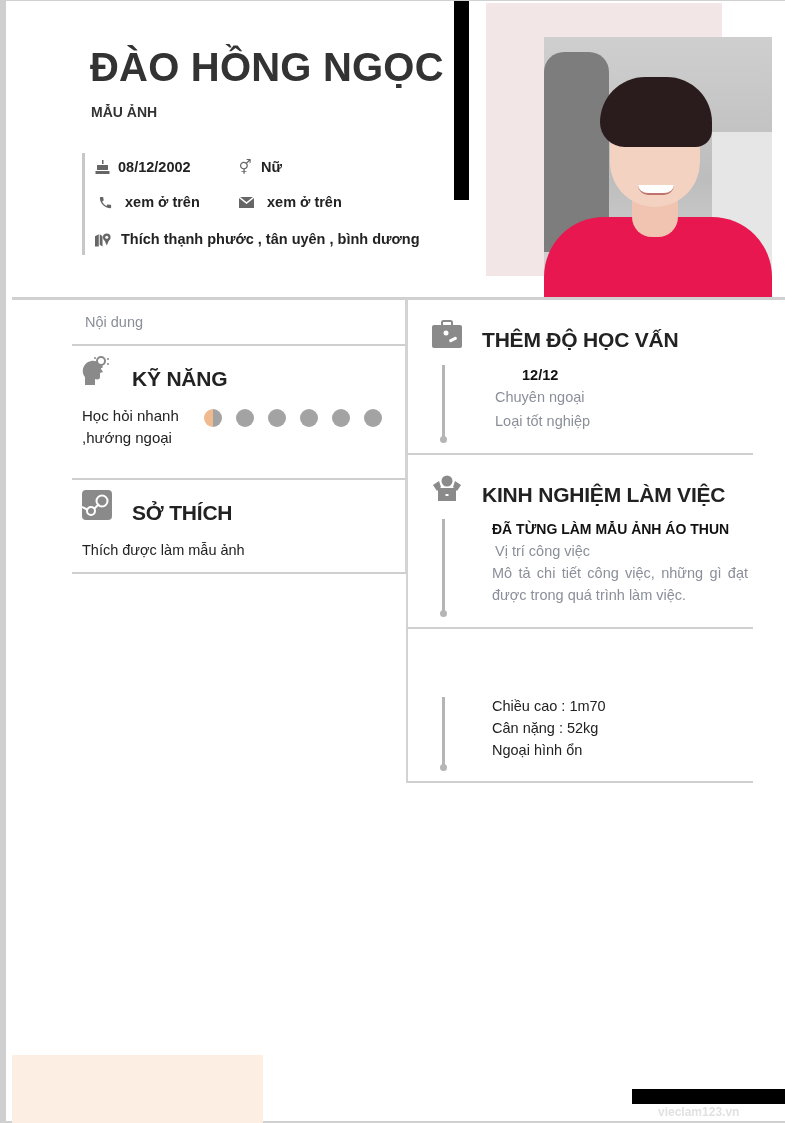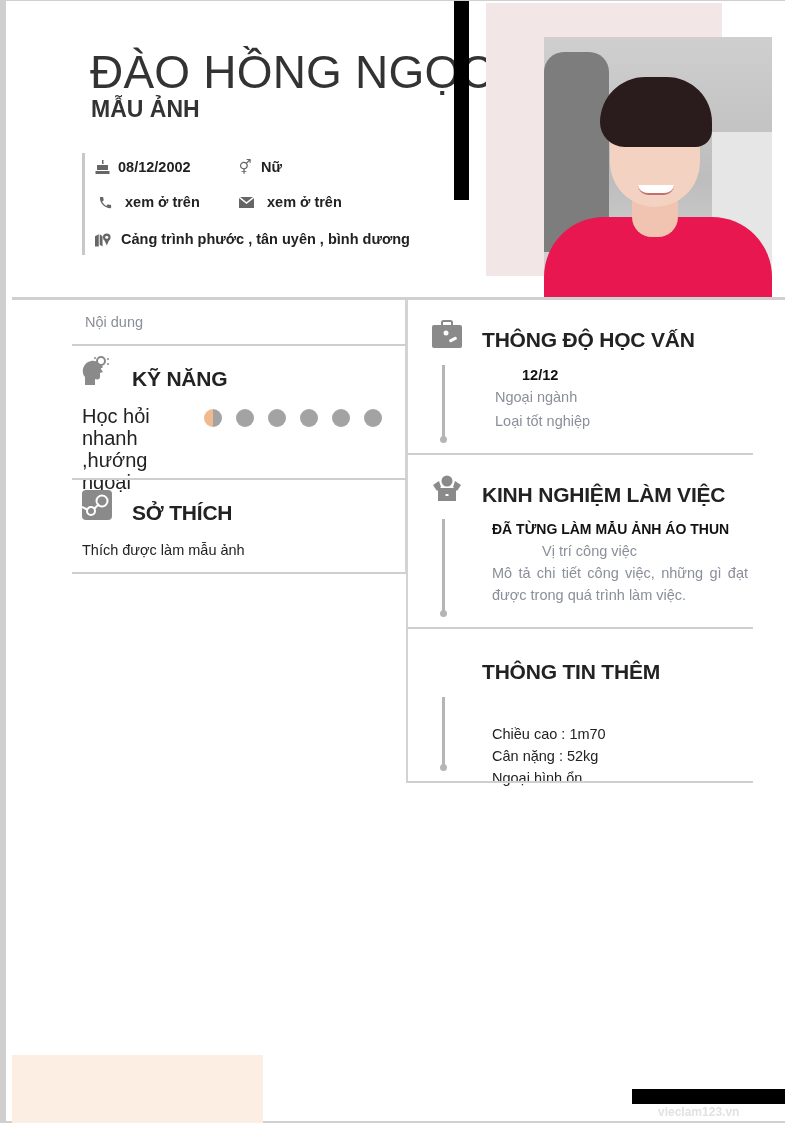--- a/index.html
+++ b/index.html
@@ -3,22 +3,22 @@
 <meta charset="utf-8">
 <style>
   * { box-sizing: border-box; margin: 0; padding: 0; }
   html, body { width: 785px; height: 1123px; background: #ffffff; overflow: hidden; }
   body { font-family: "Liberation Sans", "DejaVu Sans", sans-serif; color: #222; position: relative; }
 
   .page { position: absolute; left: 0; top: 0; width: 785px; height: 1123px; background: #fff;
           border-left: 6px solid #cfcfcf; border-top: 1px solid #d0d0d0; border-bottom: 2px solid #d0d0d0; }
 
   
-  .name { position: absolute; left: 84px; top: 44px; font-size: 46px; font-weight: normal; color: #333; letter-spacing: 0.2px; }
-  .job  { position: absolute; left: 85px; top: 95px; font-size: 23px; font-weight: bold; color: #333; }
+  .name { position: absolute; left: 84px; top: 44px; font-size: 40px; font-weight: bold; color: #333; letter-spacing: 0.2px; }
+  .job  { position: absolute; left: 85px; top: 103px; font-size: 14px; font-weight: bold; color: #333; }
 
   .black-bar-v { position: absolute; left: 448px; top: 0px; width: 15px; height: 199px; background: #000; }
   .pink-block  { position: absolute; left: 480px; top: 2px; width: 236px; height: 273px; background: #f2e6e6; }
   .photo { position: absolute; left: 538px; top: 36px; width: 228px; height: 260px; overflow: hidden;
            background: linear-gradient(180deg,#cfcfcf 0%,#bdbdbd 55%,#d9d9d9 100%); }
   .photo .chair { position: absolute; left: 0; top: 15px; width: 65px; height: 200px; background: #7d7d7d; border-radius: 20px 20px 0 0; }
   .photo .wall  { position: absolute; right: 0; top: 95px; width: 60px; height: 140px; background: #e6e6e6; }
   .photo .shirt { position: absolute; left: 0; top: 180px; width: 228px; height: 90px; background: #e8174f; border-radius: 60px 60px 0 0; }
   .photo .neck  { position: absolute; left: 88px; top: 150px; width: 46px; height: 50px; background: #f0c4b0; border-radius: 0 0 20px 20px; }
   .photo .face  { position: absolute; left: 66px; top: 62px; width: 90px; height: 108px; background: #f3d2c2; border-radius: 45px 45px 48px 48px; }
@@ -32,35 +32,35 @@
   .h-divider-top { position: absolute; left: 6px; top: 296px; width: 779px; height: 3px; background: #d0d0d0; }
 
   
   .col-left-divider { position: absolute; left: 399px; top: 298px; width: 2px; height: 274px; background: #d3d3d3; }
   .noi-dung { position: absolute; left: 79px; top: 313px; font-size: 14.5px; color: #8a8f99; }
   .hline { position: absolute; height: 2px; background: #cfcfcf; }
 
   .sec-title { position: absolute; font-size: 21px; font-weight: bold; color: #222; letter-spacing: -0.2px; }
   .sec-icon { position: absolute; width: 32px; height: 30px; }
 
-  .skill-text { position: absolute; left: 76px; top: 404px; font-size: 20px; line-height: 22px; color: #222; width: 115px; }
+  .skill-text { position: absolute; left: 76px; top: 404px; font-size: 15px; line-height: 22px; color: #222; width: 115px; }
   .dots { position: absolute; left: 198px; top: 408px; display: flex; gap: 14px; }
   .dot { width: 18px; height: 18px; border-radius: 50%; background: #a3a3a3; }
   .dot.half { background: linear-gradient(90deg, #f1b98e 50%, #a3a3a3 50%); }
 
   .hobby-text { position: absolute; left: 76px; top: 541px; font-size: 14.5px; color: #222; }
 
   
   .right-col-border { position: absolute; left: 400px; top: 298px; width: 2px; height: 484px; background: #d3d3d3; }
   .timeline { position: absolute; left: 436px; width: 3px; background: #b5b5b5; }
   .timeline::after { content: ""; position: absolute; left: -2px; bottom: -4px; width: 7px; height: 7px; border-radius: 50%; background: #b5b5b5; }
 
   .item-title { position: absolute; font-size: 14.5px; font-weight: bold; color: #111; }
   .item-sub { position: absolute; font-size: 14.5px; color: #8a8f99; }
-  .item-text { position: absolute; font-size: 14.5px; color: #222; line-height: 22px; margin-top: 28px; }
+  .item-text { position: absolute; font-size: 14.5px; color: #222; line-height: 22px; }
   .desc { position: absolute; left: 486px; top: 561px; width: 256px; font-size: 14.5px; line-height: 22px; color: #8a8f99; text-align: justify; }
 
   .pink-bottom { position: absolute; left: 6px; top: 1054px; width: 251px; height: 69px; background: #fdeee3; }
   .black-bar-h { position: absolute; left: 626px; top: 1088px; width: 159px; height: 15px; background: #000; }
   .watermark { position: absolute; left: 652px; top: 1104px; font-size: 12px; color: #e2e2e2; font-weight: bold; }
 </style>
 </head>
 <body>
 
 <div class="page">
@@ -116,21 +116,21 @@
   </div>
   <div class="info-row" style="left:89px; top:230px;">
     <span class="ic" style="margin-right:10px;">
       <svg width="17" height="15" viewBox="0 0 17 15">
           <path d="M0 4 L4 2 L4 15 L0 15 Z M5 2 L8 4 L8 15 L5 13 Z" fill="#666"></path>
           <circle cx="12.5" cy="5" r="4" fill="#666"></circle>
           <circle cx="12.5" cy="5" r="1.6" fill="#fff"></circle>
           <path d="M9.5 7 L12.5 14 L15.5 7 Z" fill="#666"></path>
         </svg>
     </span>
-    <span>Cảng trình phước , tân uyên , bình dương</span>
+    <span>Thích thạnh phước , tân uyên , bình dương</span>
   </div>
 
   <div class="h-divider-top"></div>
 
   <div class="col-left-divider"></div>
   <div class="noi-dung">Nội dung</div>
   <div class="hline" style="left:66px; top:343px; width:334px;"></div>
 
   <div class="sec-icon" style="left:75px; top:354px;">
     <svg width="32" height="30" viewBox="0 0 32 30">
@@ -170,43 +170,42 @@
   <div class="right-col-border"></div>
 
   <div class="sec-icon" style="left:426px; top:319px;">
     <svg width="30" height="30" viewBox="0 0 30 30">
         <rect x="10" y="1" width="10" height="5" rx="1.5" fill="none" stroke="#8a8a8a" stroke-width="2"></rect>
         <rect x="0" y="5" width="30" height="23" rx="2" fill="#8a8a8a"></rect>
         <circle cx="14" cy="13" r="2.5" fill="#fff"></circle>
         <rect x="17" y="18" width="8" height="3" rx="1" fill="#fff" transform="rotate(-25 21 19.5)"></rect>
       </svg>
   </div>
-  <div class="sec-title" style="left:476px; top:327px;">THÔNG ĐỘ HỌC VẤN</div>
+  <div class="sec-title" style="left:476px; top:327px;">THÊM ĐỘ HỌC VẤN</div>
   <div class="timeline" style="top:364px; height:74px;"></div>
   <div class="item-title" style="left:486px; top:366px;margin-left:30px;">12/12</div>
-  <div class="item-sub" style="left:489px; top:388px;">Ngoại ngành</div>
+  <div class="item-sub" style="left:489px; top:388px;">Chuyên ngoại</div>
   <div class="item-sub" style="left:489px; top:412px;">Loại tốt nghiệp</div>
   <div class="hline" style="left:401px; top:452px; width:346px;"></div>
 
   <div class="sec-icon" style="left:425px; top:474px;">
     <svg width="32" height="28" viewBox="0 0 32 28">
         <circle cx="16" cy="6" r="5.5" fill="#8a8a8a"></circle>
         <path d="M2 10 L8 6 L10 12 L6 16 Z M30 10 L24 6 L22 12 L26 16 Z" fill="#8a8a8a"></path>
         <rect x="7" y="13" width="18" height="13" fill="#8a8a8a"></rect>
         <rect x="14.5" y="19" width="3" height="2" fill="#fff"></rect>
       </svg>
   </div>
   <div class="sec-title" style="left:476px; top:482px;text-align:center;">KINH NGHIỆM LÀM VIỆC</div>
   <div class="timeline" style="top:518px; height:94px;"></div>
   <div class="item-title" style="left:486px; top:520px; font-size:14px;">ĐÃ TỪNG LÀM MẪU ẢNH ÁO THUN</div>
-  <div class="item-sub" style="left:489px; top:542px;margin-left:47px;">Vị trí công việc</div>
+  <div class="item-sub" style="left:489px; top:542px;">Vị trí công việc</div>
   <div class="desc">Mô tả chi tiết công việc, những gì đạt được trong quá trình làm việc.</div>
   <div class="hline" style="left:401px; top:626px; width:346px;"></div>
 
-  <div class="sec-title" style="left:476px; top:659px;">THÔNG TIN THÊM</div>
   <div class="timeline" style="top:696px; height:70px;"></div>
   <div class="item-text" style="left:486px; top:694px;">Chiều cao : 1m70</div>
   <div class="item-text" style="left:486px; top:716px;">Cân nặng : 52kg</div>
   <div class="item-text" style="left:486px; top:738px;">Ngoại hình ổn</div>
   <div class="hline" style="left:401px; top:780px; width:346px;"></div>
 
   <div class="pink-bottom"></div>
   <div class="black-bar-h"></div>
   <div class="watermark">vieclam123.vn</div>
 </div>

